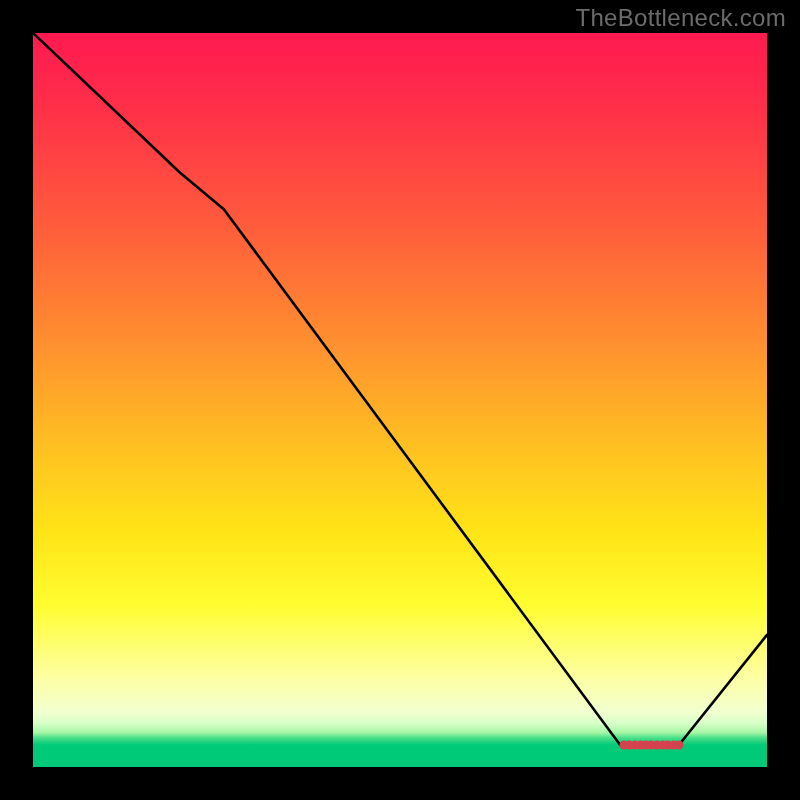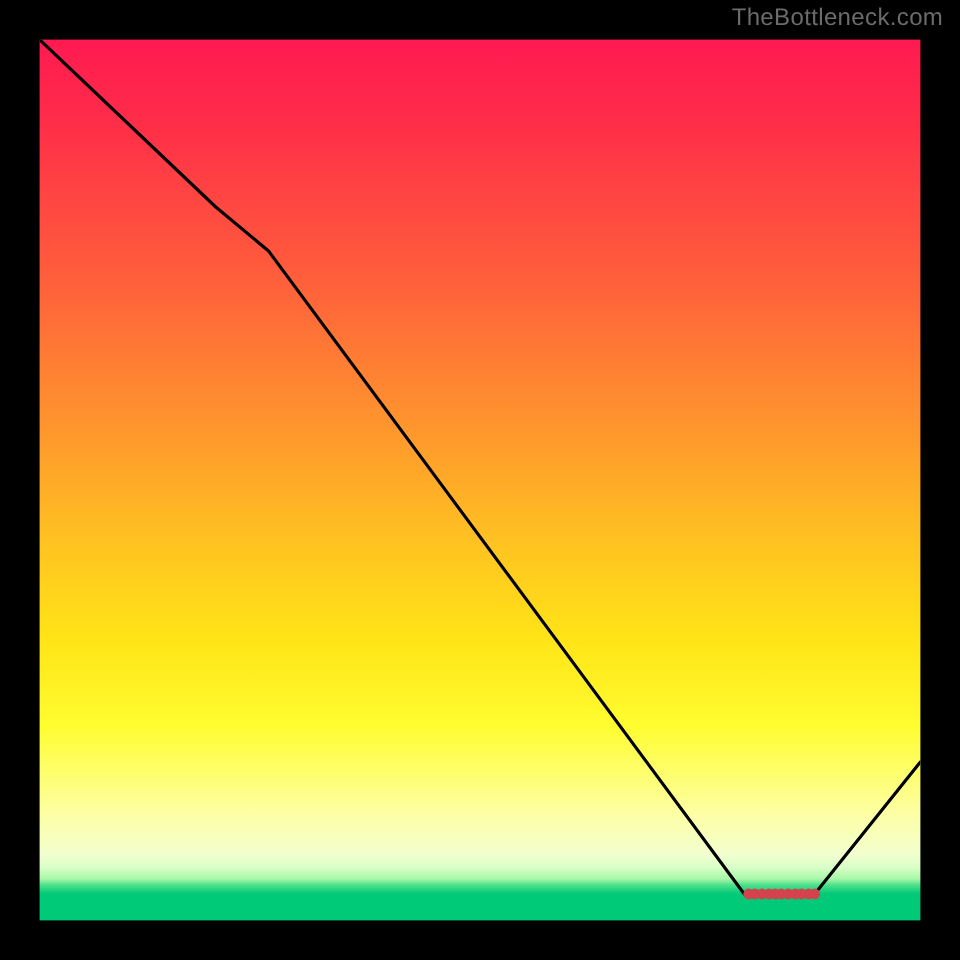--- a/index.html
+++ b/index.html
@@ -15,21 +15,21 @@
     position: relative;
     width: 800px;
     height: 800px;
     background: #000;
   }
   .watermark {
     position: absolute;
     top: 4px;
     right: 14px;
     color: #6b6b6b;
-    font-size: 20px;
+    font-size: 24px;
     font-weight: 400;
     letter-spacing: 0.3px;
   }
   .plot-area {
     position: absolute;
     left: 33px;
     top: 33px;
     width: 734px;
     height: 734px;
     

